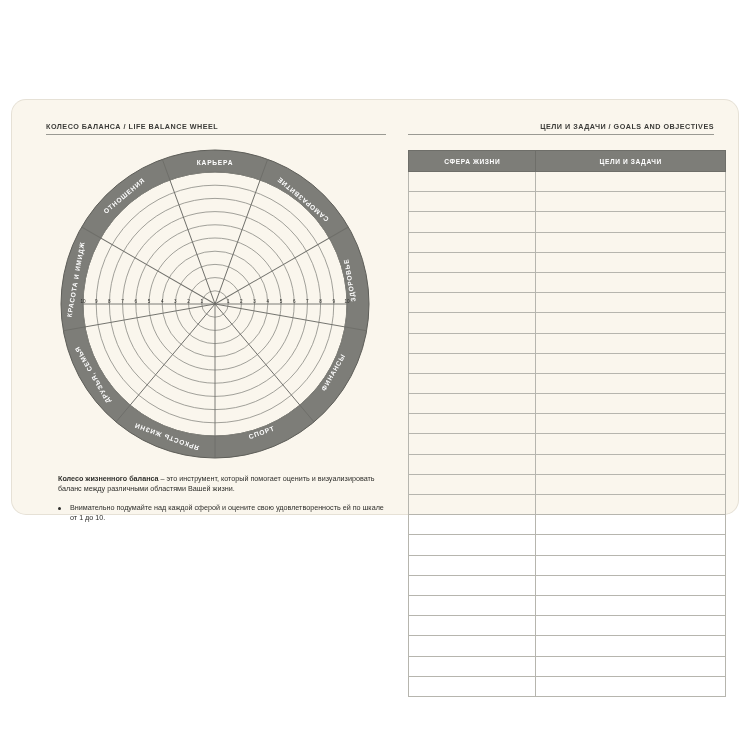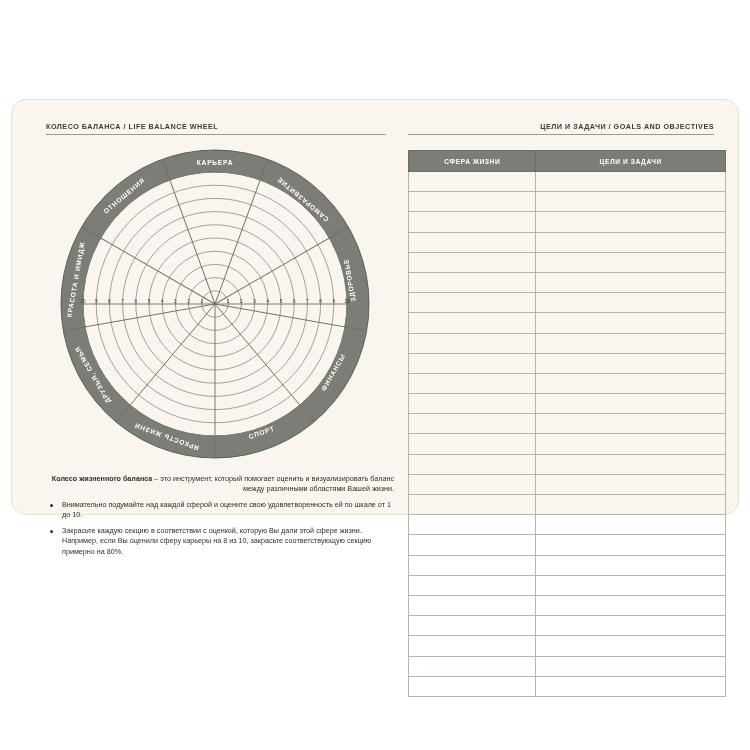--- a/index.html
+++ b/index.html
@@ -64,23 +64,23 @@
   
   .desc {
     position: absolute;
     left: 16px;
     top: 362px;
     width: 348px;
     font-size: 7.2px;
     line-height: 1.45;
     color: #2e2e2b;
   }
-  .desc p { margin: 0 0 5px 0; text-align: right; }
+  .desc p { margin: 0 0 5px 12px; }
   .desc .lead-b { font-weight: bold; }
-  .bullets { margin: 0; padding: 0; list-style: none; }
+  .bullets { margin: 8px; padding: 0; list-style: none; }
   .bullets li {
     position: relative;
     padding-left: 16px;
     margin-bottom: 5px;
   }
   .bullets li::before {
     content: "";
     position: absolute;
     left: 4px;
     top: 4px;
@@ -205,21 +205,20 @@
           <text transform="rotate(280 175 160) translate(175 21)">КРАСОТА И ИМИДЖ</text>
           <text transform="rotate(320 175 160) translate(175 21)">ОТНОШЕНИЯ</text>
         </g>
       </svg>
     </div>
 
     <div class="desc">
       <p><span class="lead-b">Колесо жизненного баланса</span><span> – это инструмент, который помогает оценить и визуализировать баланс между различными областями Вашей жизни.</span></p>
       <ul class="bullets">
         <li>Внимательно подумайте над каждой сферой и оцените свою удовлетворенность ей по шкале от 1 до 10.</li>
-        <li>Закрасьте каждую секцию в соответствии с оценкой, которую Вы дали этой сфере жизни. Например, если Вы оценили сферу карьеры на 8 из 10, закрасьте соответствующую секцию примерно на 80%.</li>
       </ul>
     </div>
 
     <table class="tbl">
       <thead>
         <tr>
           <th class="col-a">СФЕРА ЖИЗНИ</th>
           <th class="col-b">ЦЕЛИ И ЗАДАЧИ</th>
         </tr>
       </thead>

